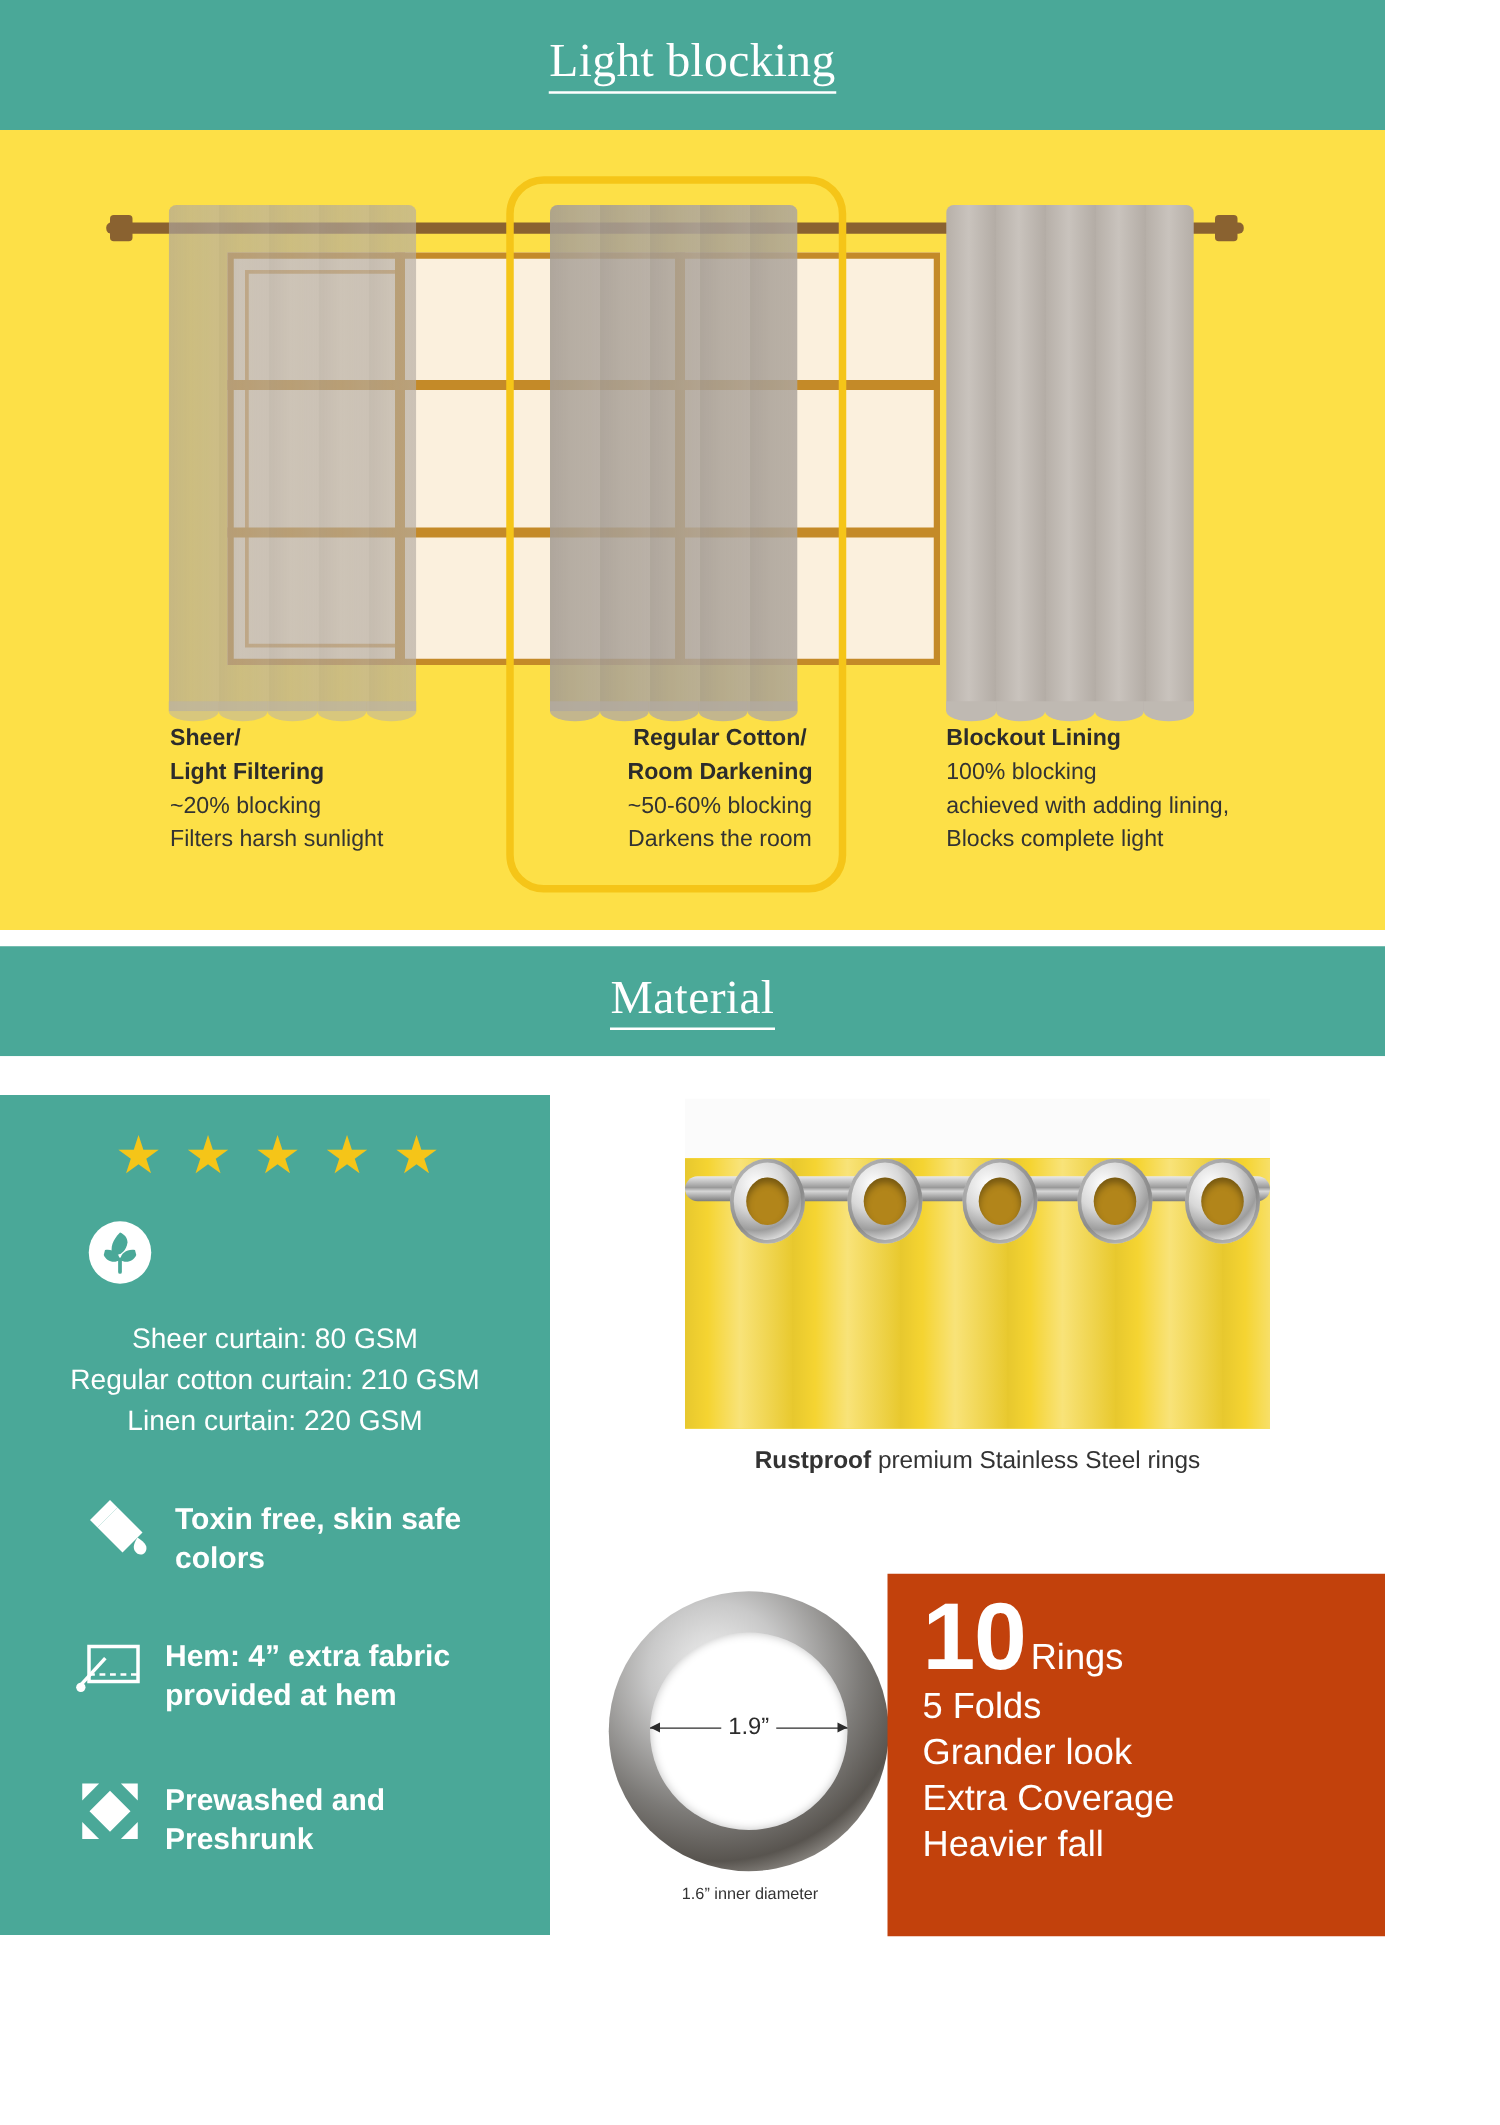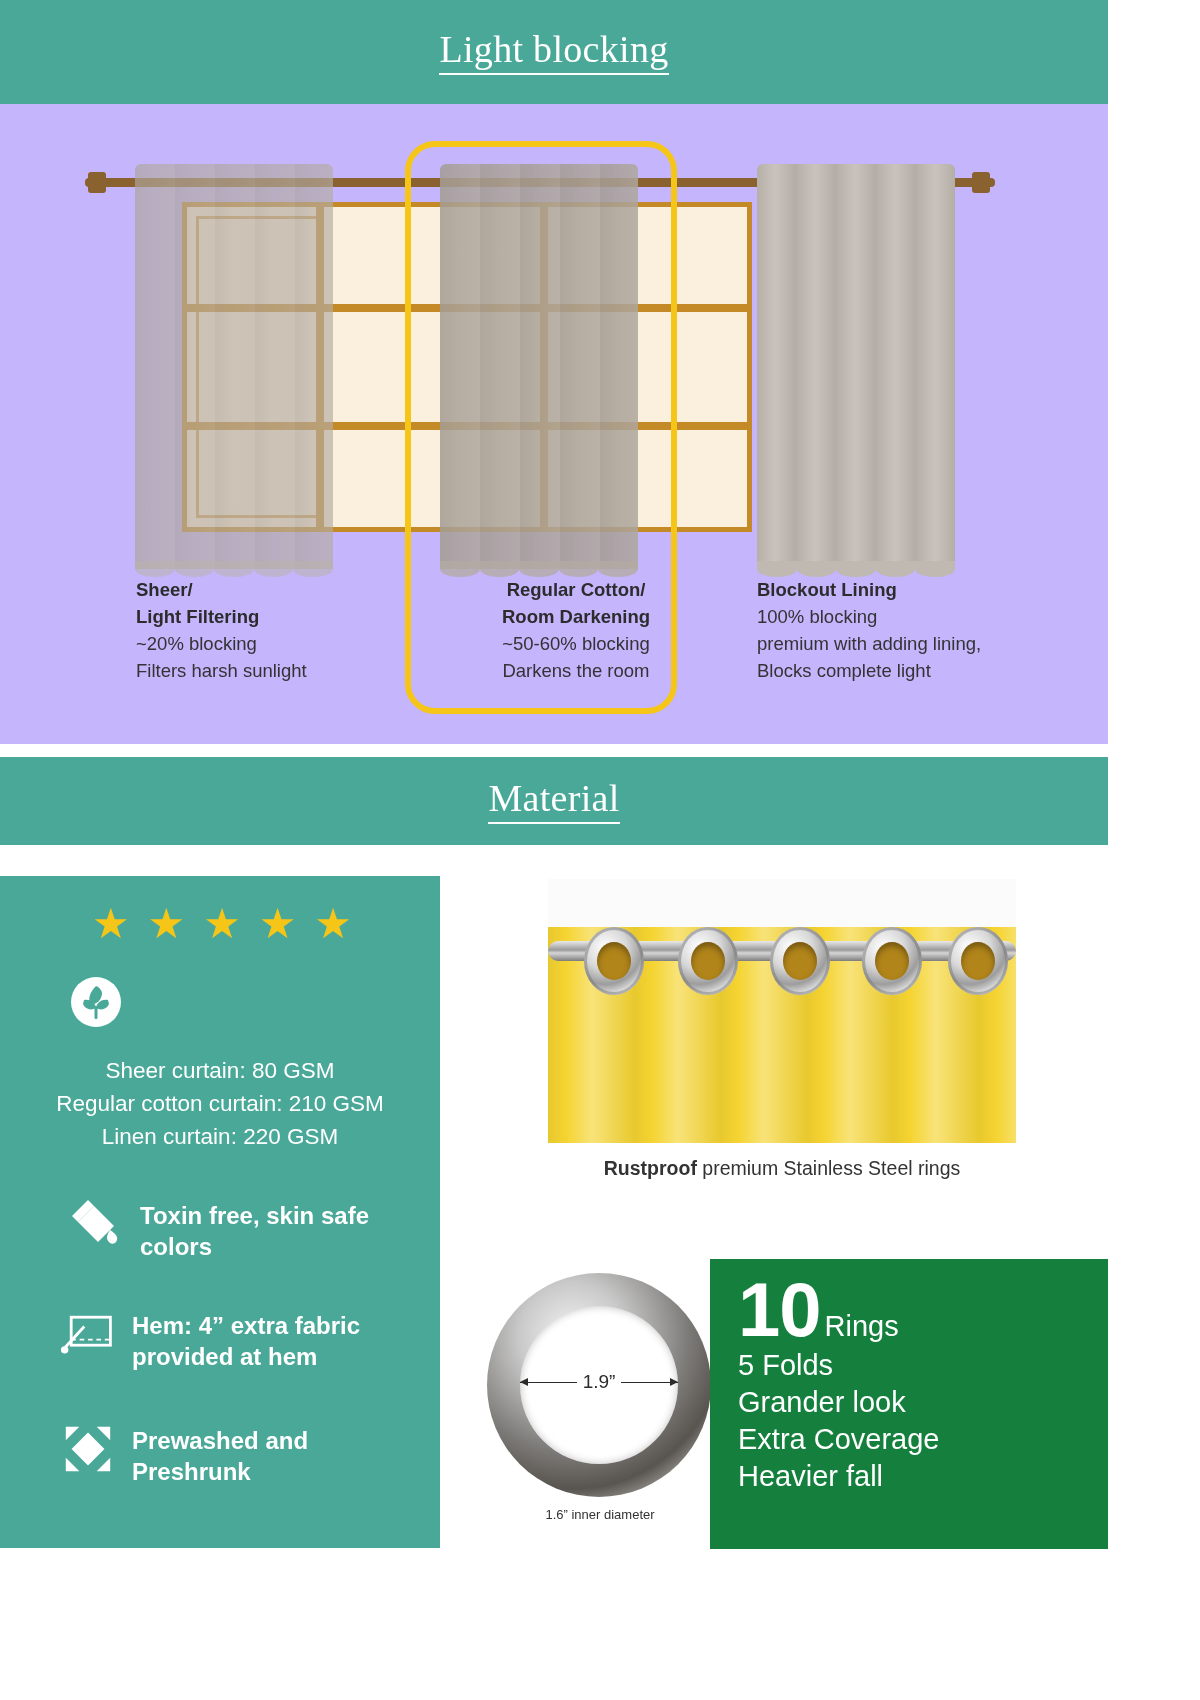--- a/index.html
+++ b/index.html
@@ -42,21 +42,21 @@
     line-height: 1.1;
   }
   #hdr-light { top: 0; height: 104px; }
   #hdr-material { top: 757px; height: 88px; }
 
   
   .light-area {
     position: absolute;
     left: 0; top: 104px;
     width: 1108px; height: 640px;
-    background: #c4b5fd;
+    background: #fde047;
   }
   
   .window-frame {
     position: absolute;
     left: 182px; top: 98px;
     width: 570px; height: 330px;
     background: #fbf0dd;
     border: 5px solid #c48a28;
     box-sizing: border-box;
   }
@@ -318,21 +318,21 @@
     text-align: center;
     font-size: 13px;
     color: #333333;
   }
 
   
   .rings-panel {
     position: absolute;
     left: 710px; top: 414px;
     width: 398px; height: 290px;
-    background: #15803d;
+    background: #c2410c;
     color: #ffffff;
     padding: 16px 0 0 28px;
     box-sizing: border-box;
   }
   .rings-panel .topline {
     display: flex;
     align-items: baseline;
   }
   .rings-panel .big {
     font-size: 76px;
@@ -427,21 +427,21 @@
     <div class="caption" id="cap-regular">
       <div><b>Regular Cotton/</b></div>
       <div><b>Room Darkening</b></div>
       <div>~50-60% blocking</div>
       <div>Darkens the room</div>
     </div>
 
     <div class="caption" id="cap-blockout">
       <div><b>Blockout Lining</b></div>
       <div>100% blocking</div>
-      <div>premium with adding lining,</div>
+      <div>achieved with adding lining,</div>
       <div>Blocks complete light</div>
     </div>
   </div>
 
   <div class="section-header" id="hdr-material">
     <span class="title">Material</span>
   </div>
 
   <div class="material-area">
 

